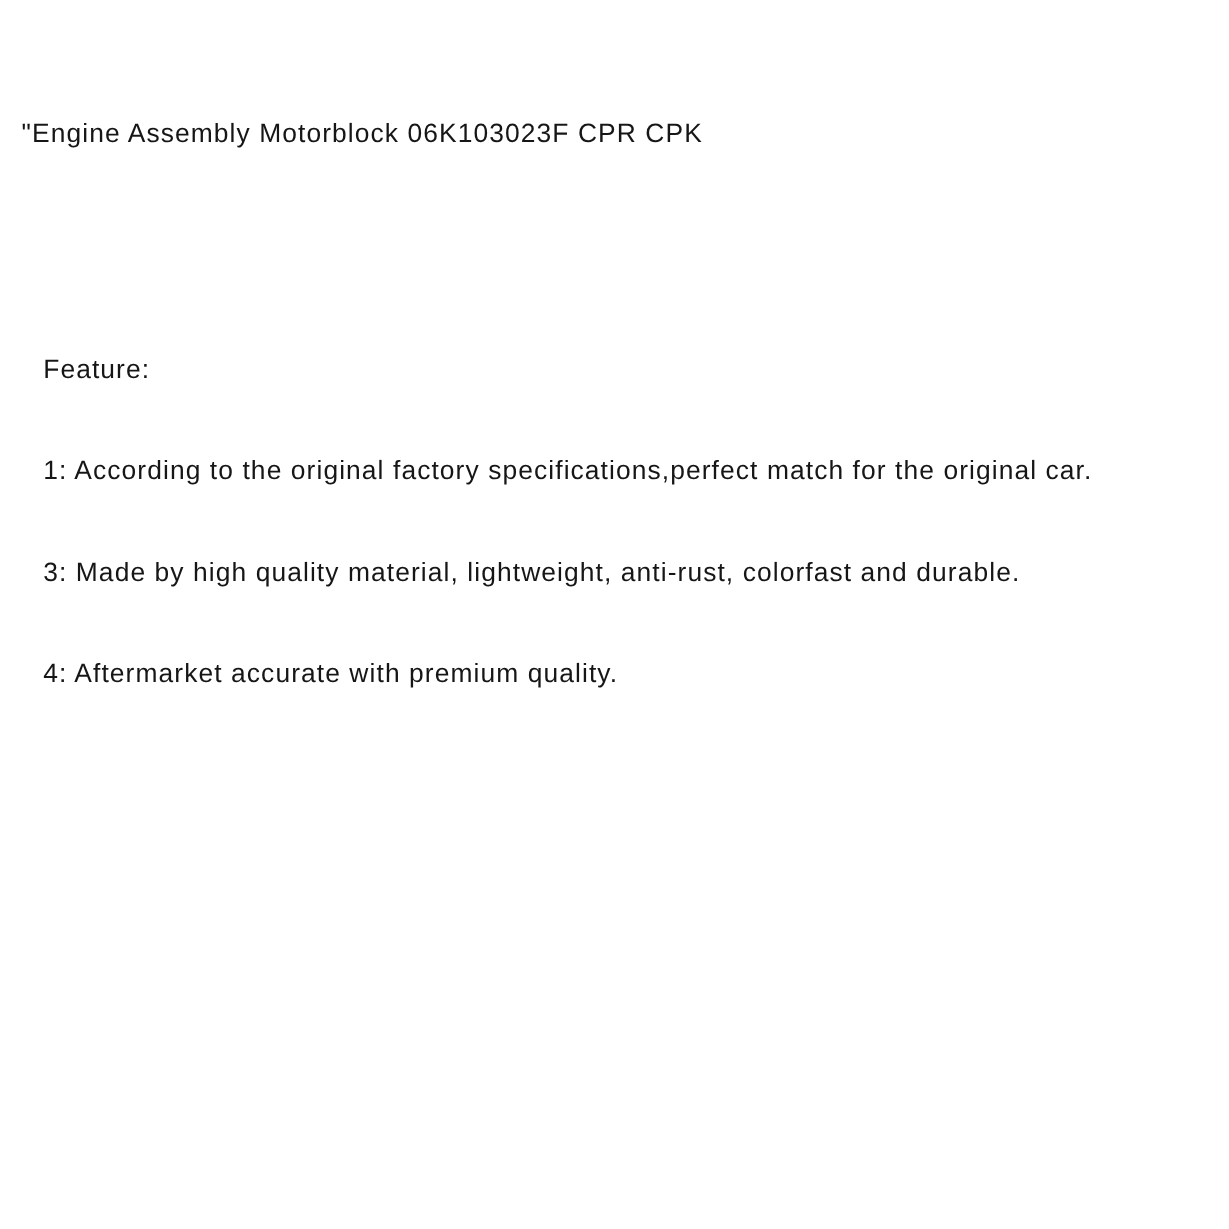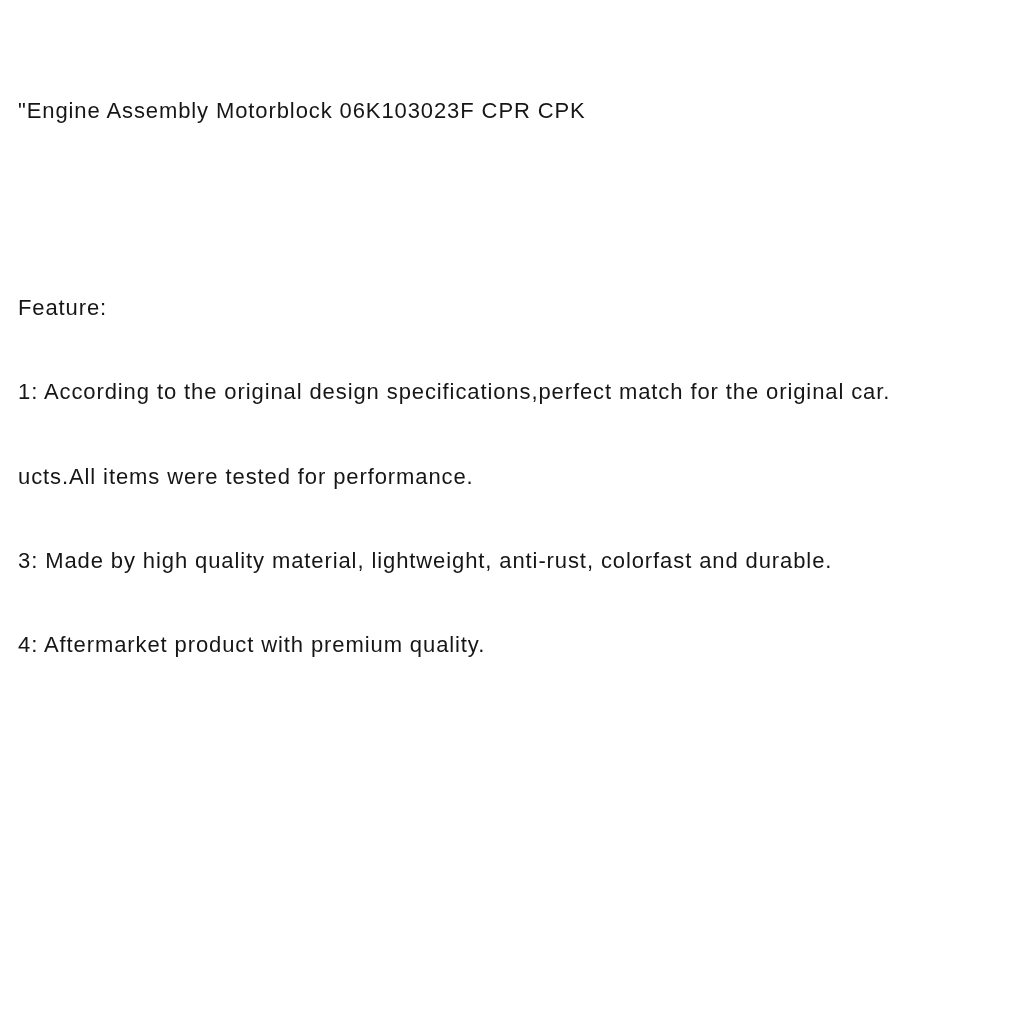--- a/index.html
+++ b/index.html
@@ -20,35 +20,34 @@
     font-family: "Liberation Sans", "DejaVu Sans", sans-serif;
     font-size: 22px;
     line-height: 28.1px;
     letter-spacing: 0.9px;
     color: #161616;
     white-space: pre-wrap;
   }
   .line {
     min-height: 28.1px;
   }
-  .gap-1 { margin-top: 28.1px; }   
+  .gap-1 { margin-top: 28.1px; margin-left: 18px; }   
 </style>
 </head>
 <body>
 
 <div class="doc">
 
   <div class="line">"Engine Assembly Motorblock 06K103023F CPR CPK</div>
 
   <div class="gap-1">
     <div class="line">Feature:</div>
-    <div class="line">1: According to the original design specifications,perfect match for the original car.</div>
-    <div class="line">ucts.All items were tested for performance.</div>
+    <div class="line">1: According to the original factory specifications,perfect match for the original car.</div>
     <div class="line">3: Made by high quality material, lightweight, anti-rust, colorfast and durable.</div>
-    <div class="line">4: Aftermarket product with premium quality.</div>
+    <div class="line">4: Aftermarket accurate with premium quality.</div>
   </div>
 
   <div class="gap-1">
     
     
     
     
     
     
     

